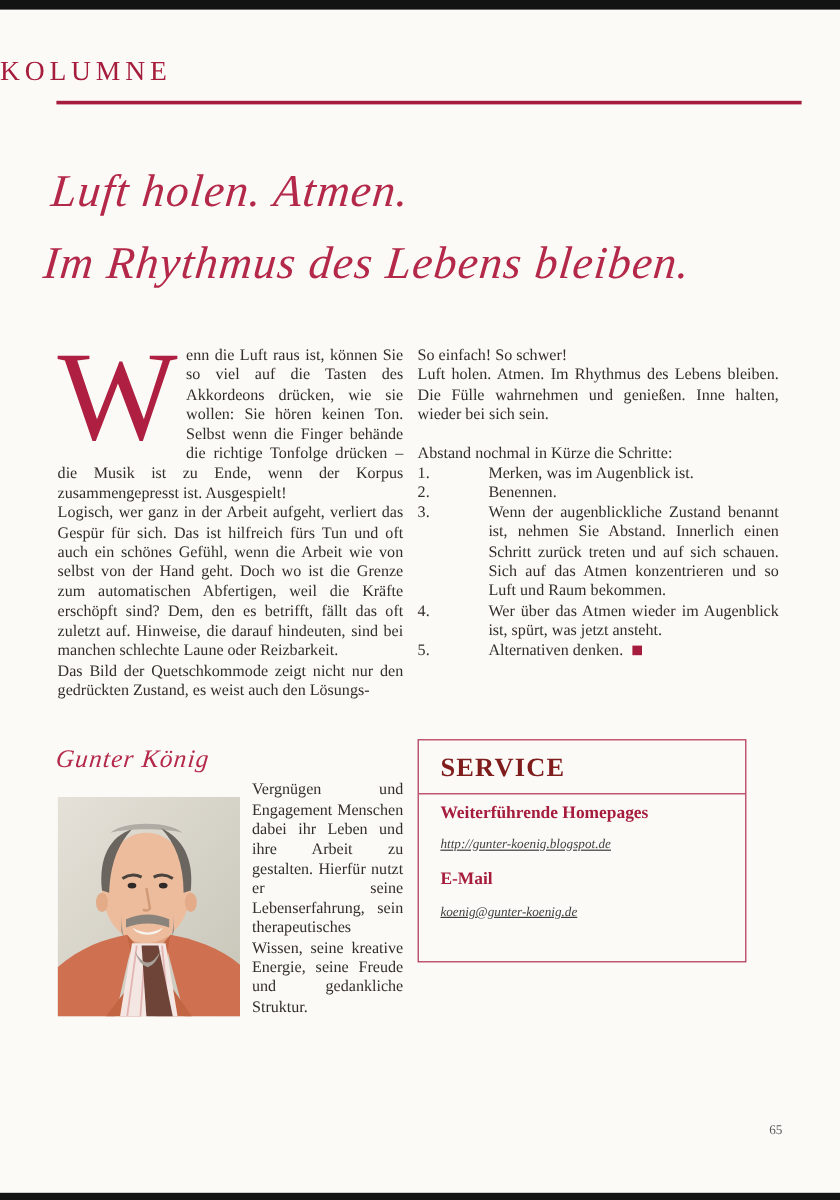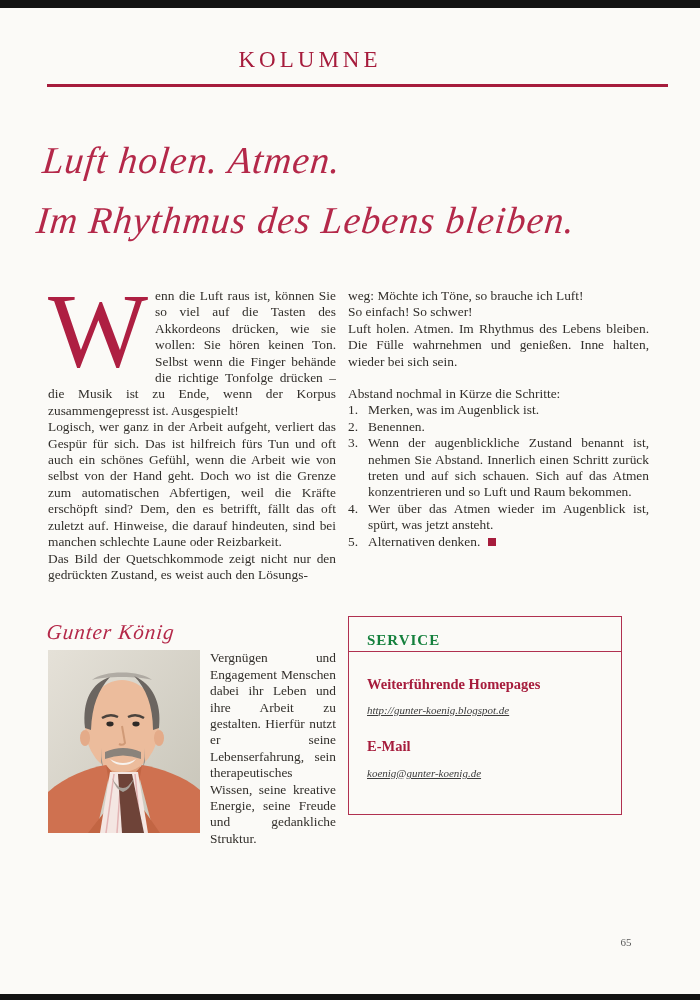--- a/index.html
+++ b/index.html
@@ -8,21 +8,21 @@
     background:#fbfaf7;
     font-family:"Liberation Serif","DejaVu Serif",serif;
     color:#322f2b;
   }
   .edge-bar{position:absolute;left:0;width:700px;background:#131313;}
   .edge-bar.top{top:0;height:8px;}
   .edge-bar.bottom{bottom:0;height:6px;}
 
   .kicker{
     position:absolute;top:47px;left:0;width:620px;
-    text-align:center;font-size:23px;letter-spacing:4px;
+    text-align:left;font-size:23px;letter-spacing:4px;
     color:#a61c3c;font-weight:400;
   }
   .header-rule{position:absolute;top:84px;left:47px;width:621px;height:3px;background:#a61c3c;}
 
   .title{
     position:absolute;top:130px;left:46px;margin:0;width:620px;
     font-style:italic;font-weight:500;color:#b42849;
     font-size:38px;line-height:60px;letter-spacing:1px;
     transform:skewX(-6deg);transform-origin:left top;
   }
@@ -34,51 +34,51 @@
   .body-p{margin:0;}
   .dropcap{
     float:left;color:#ae1f42;
     font-size:106px;line-height:80px;height:82px;
     margin:3px 7px 0 0;font-weight:400;
   }
 
   .steps-intro{margin-top:16px;}
   .step{display:flex;margin:0;}
   .step .num{flex:0 0 20px;}
-  .step .txt{flex:1;text-align:justify;}
+  .step .txt{flex:1;text-align:justify;margin-left:39px;}
   .endmark{
     display:inline-block;width:8px;height:8px;background:#a61c3c;
     margin-left:8px;vertical-align:baseline;
   }
 
   .author{margin-top:37px;}
   .author-name{
     font-style:italic;color:#b42849;font-size:21px;line-height:24px;
     margin-bottom:6px;letter-spacing:1px;transform:skewX(-6deg);transform-origin:left top;
   }
-  .author-row{display:flex;margin-top:4px;}
+  .author-row{display:flex;margin-top:4px;align-items:flex-end;}
   .author-photo{flex:0 0 152px;width:152px;height:183px;margin-right:10px;}
   .bio-side{flex:1;}
 
   .service{
     margin-top:66px;width:272px;
     border:1.5px solid #b03050;background:#fbfaf7;
   }
   .service-head{
-    padding:15px 18px 2px 18px;border-bottom:1.5px solid #b03050;
-    color:#15803d;font-weight:bold;font-size:15px;letter-spacing:1px;
+    padding:15px 18px 12px 18px;border-bottom:1.5px solid #b03050;
+    color:#7f1d1d;font-weight:bold;font-size:22px;letter-spacing:1px;
   }
   .service-body{padding:4px 18px 20px 18px;}
-  .service-sub{color:#a61c3c;font-weight:bold;font-size:14.5px;margin:20px 0 10px 0;}
+  .service-sub{color:#a61c3c;font-weight:bold;font-size:14.5px;margin:4px 0 10px 0;}
   .service-link{
     font-style:italic;font-size:11px;color:#3c3c3c;
     text-decoration:underline;margin:0 0 13px 0;cursor:pointer;
   }
 
-  .pagenum{position:absolute;top:936px;left:600px;width:52px;text-align:center;font-size:11px;color:#5a5a5a;}
+  .pagenum{position:absolute;top:936px;left:600px;width:52px;text-align:right;font-size:11px;color:#5a5a5a;}
 </style>
 </head>
 <body>
 
 <div class="edge-bar top"></div>
 
 <div class="kicker">KOLUMNE</div>
 <div class="header-rule"></div>
 
 <h1 class="title">
@@ -131,21 +131,20 @@
         </g>
         <polygon points="70,124 84,124 96,183 74,183" fill="#6e4338"></polygon>
         <path d="M64,128 Q75,148 86,128 Q82,140 75,142 Q68,140 64,128 Z" fill="#a7a098"></path>
       </svg>
       <p class="body-p bio-side">Vergnügen und Engagement Menschen dabei ihr Leben und ihre Arbeit zu gestalten. Hierfür nutzt er seine Lebenserfahrung, sein therapeutisches Wissen, seine kreative Energie, seine Freude und gedankliche Struktur.</p>
     </div>
   </div>
 </div>
 
 <div class="col col-right">
-  <p class="body-p">weg: Möchte ich Töne, so brauche ich Luft!</p>
   <p class="body-p">So einfach! So schwer!</p>
   <p class="body-p">Luft holen. Atmen. Im Rhythmus des Lebens bleiben. Die Fülle wahrnehmen und genießen. Inne halten, wieder bei sich sein.</p>
 
   <p class="body-p steps-intro">Abstand nochmal in Kürze die Schritte:</p>
 
   <div class="step">
     <span class="num">1.</span>
     <span class="txt">Merken, was im Augenblick ist.</span>
   </div>
   <div class="step">

